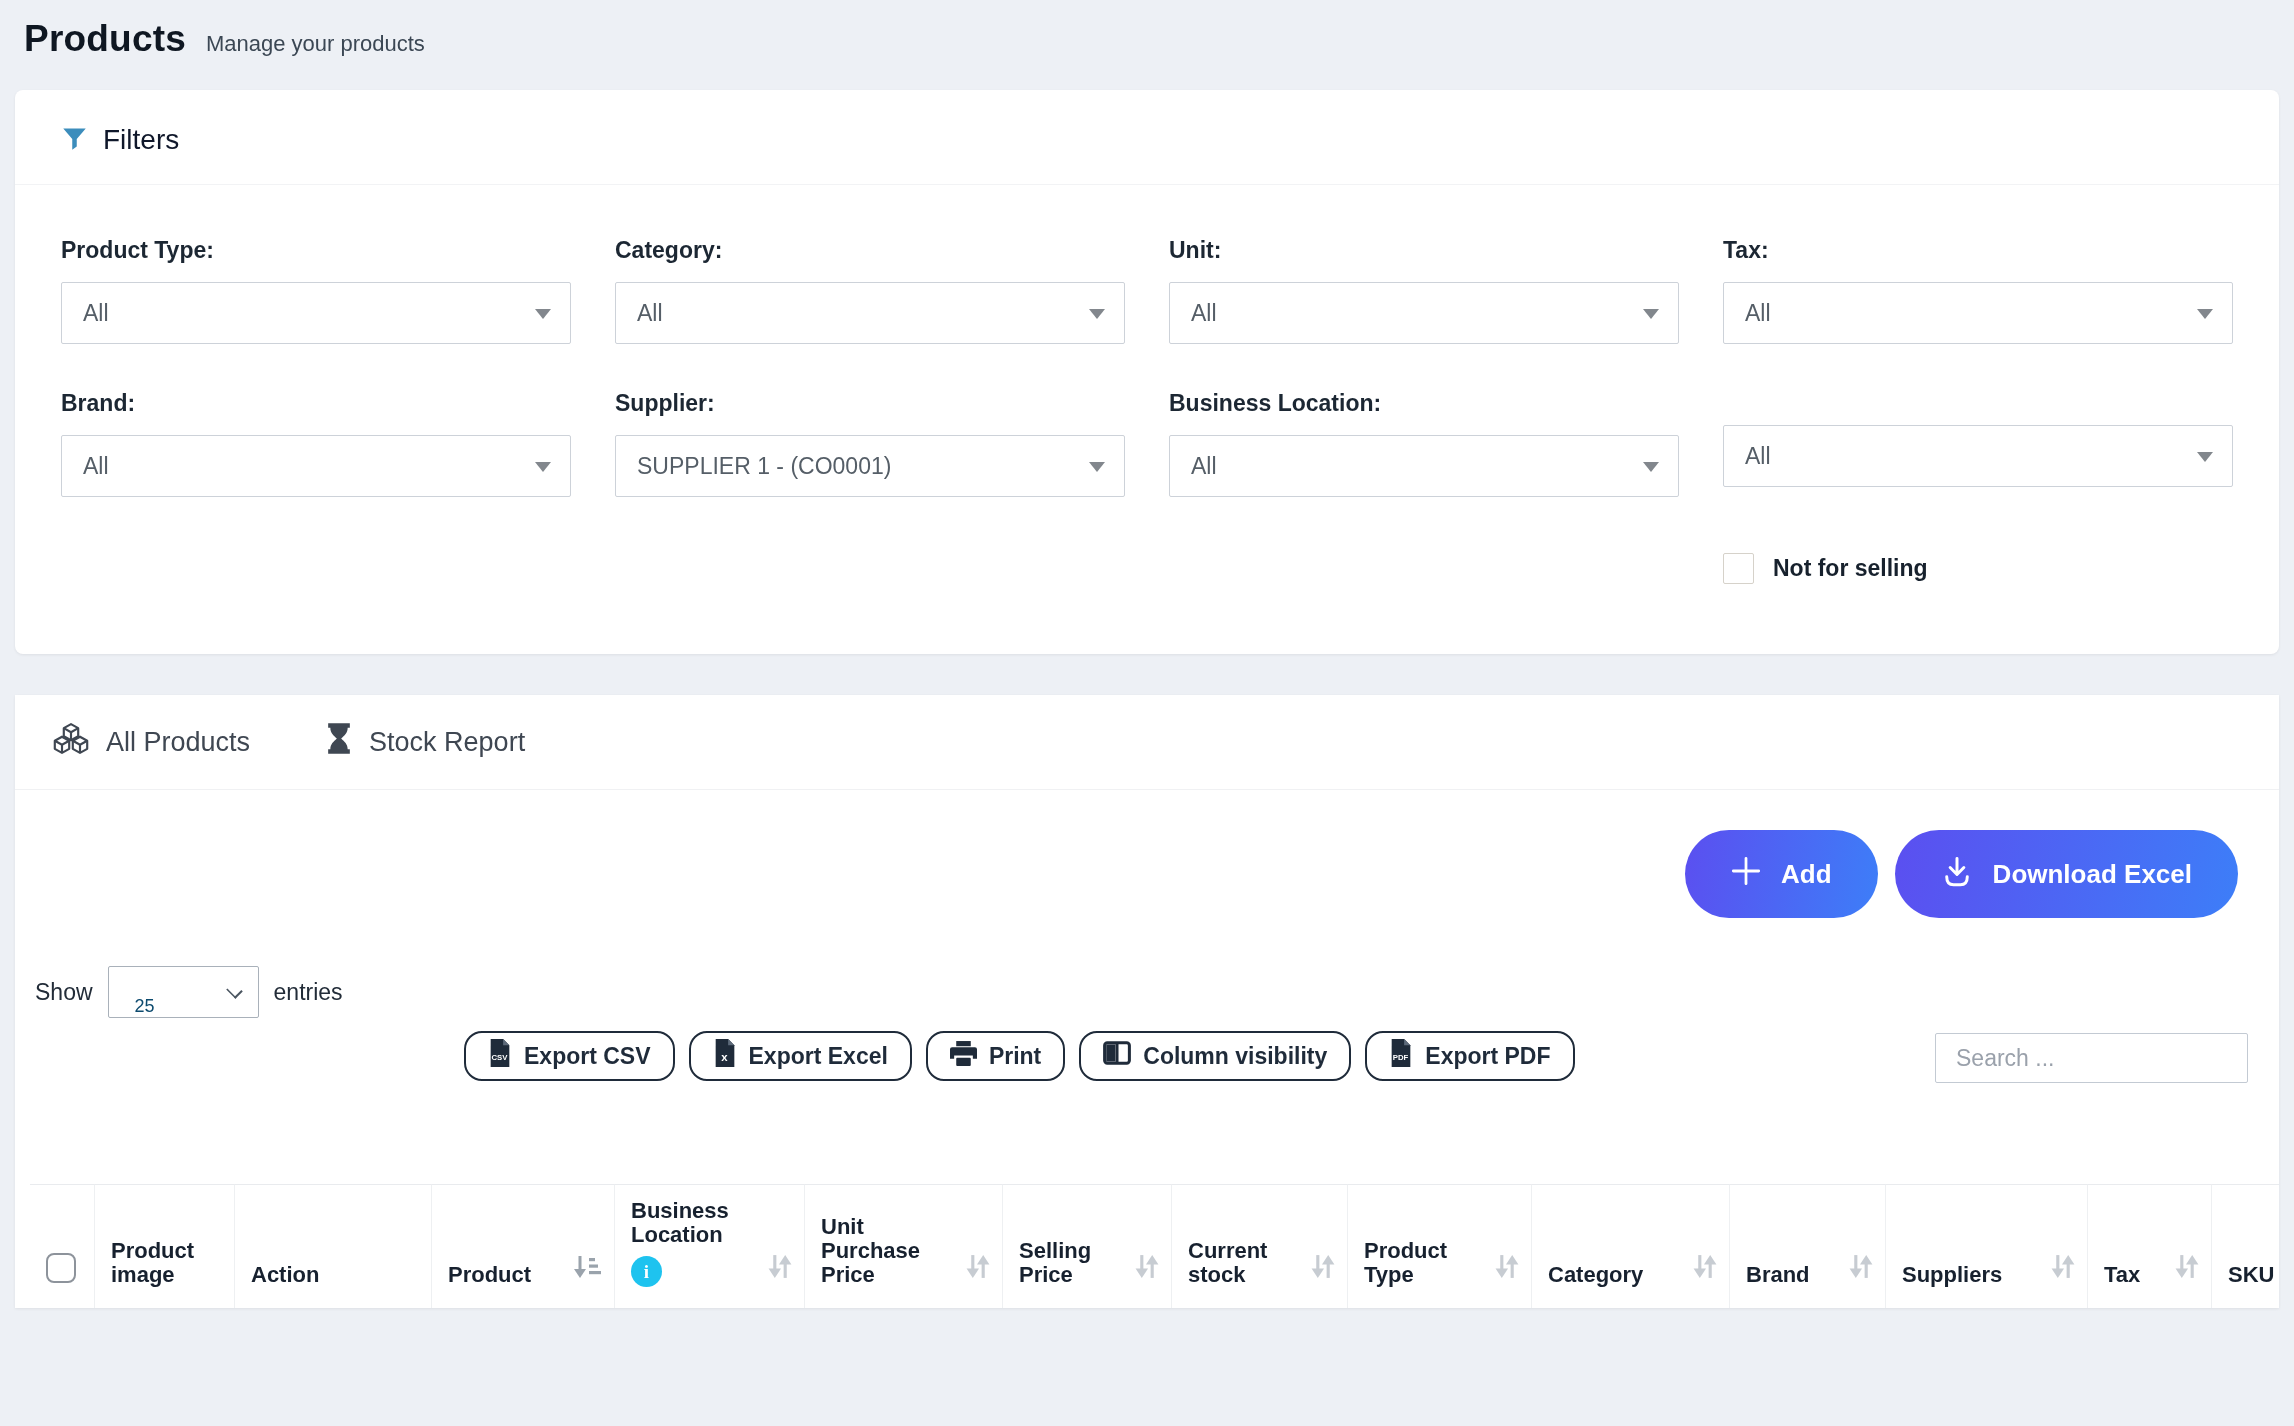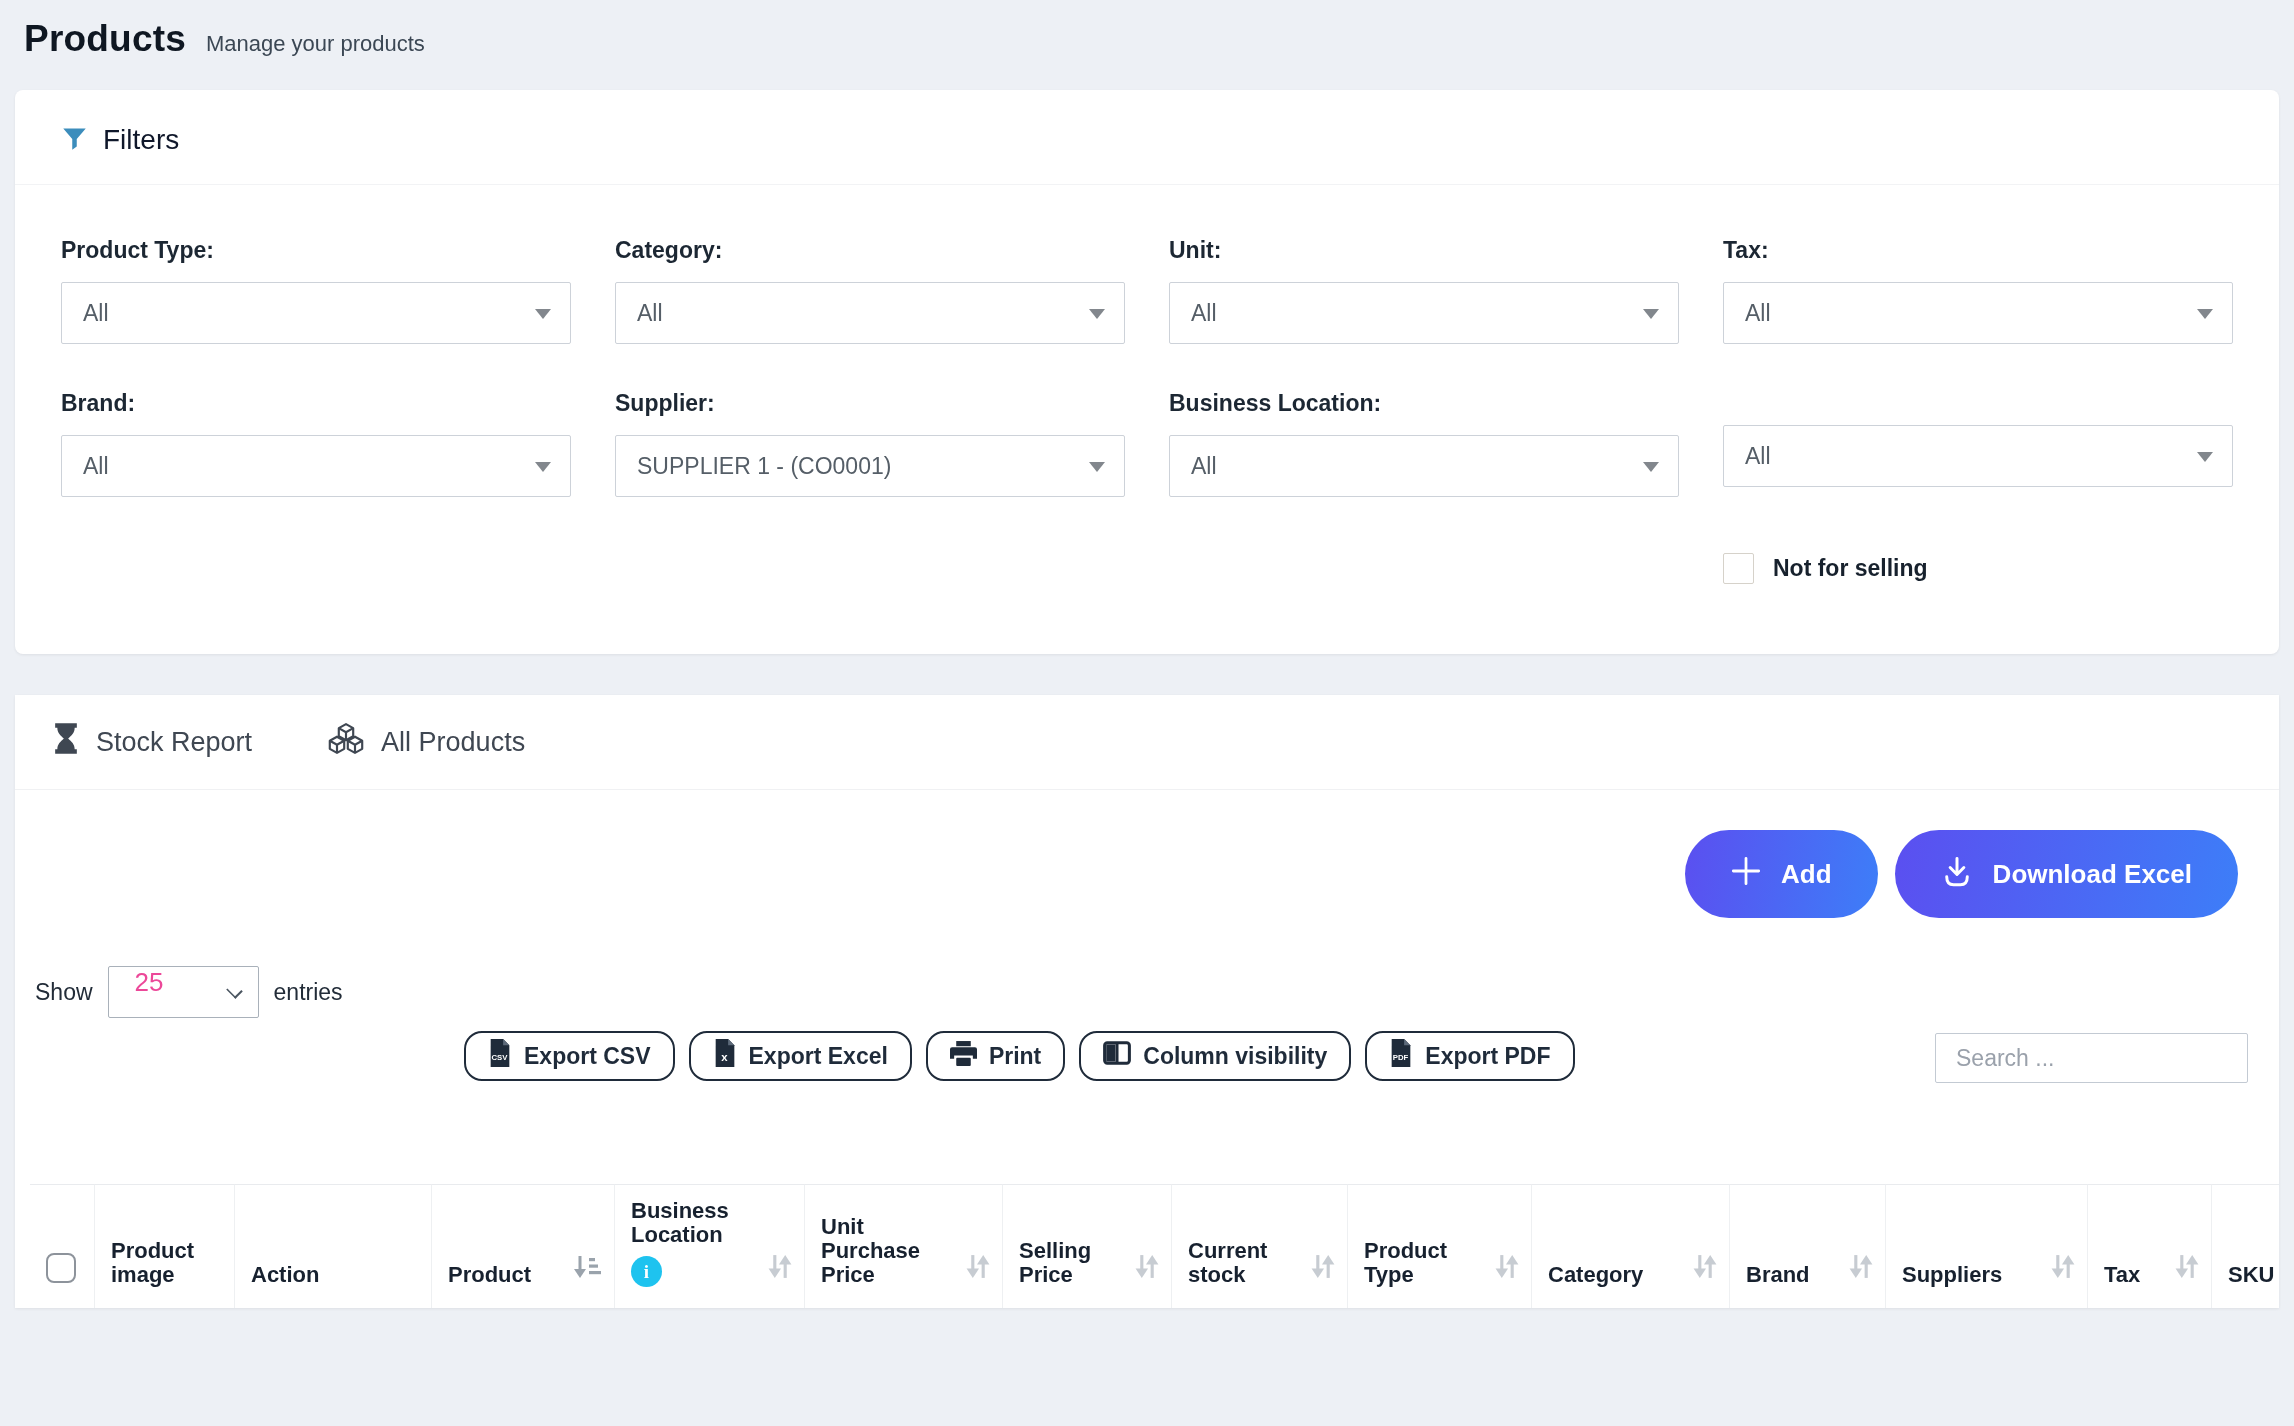--- a/index.html
+++ b/index.html
@@ -47,22 +47,22 @@
     border:none; border-radius:44px; cursor:pointer; color:#fff; font-size:26px; font-weight:bold;
     font-family:"Liberation Sans",sans-serif;
     background:linear-gradient(100deg,#5b4ff0 0%,#3d7ef8 100%); }
   .search-box { position:absolute; top:243px; right:31px; width:313px; height:50px;
     border:1px solid #c3cad3; border-radius:2px; font-size:23px; color:#3c434b;
     padding:16px 20px; font-family:"Liberation Sans",sans-serif; background:#fff; }
   .search-box::placeholder { color:#9aa1ab; }
   .show-row { position:absolute; top:176px; left:20px; display:flex; align-items:center; gap:15px; }
   .show-row .txt { font-size:23px; color:#222c38; }
   .show-select { position:relative; width:151px; height:52px; border:1px solid #a9b1ba;
-    border-radius:2px; display:flex; align-items:flex-start; padding:0 26px; font-size:26px;
-    color:#ec4899; cursor:pointer; background:#fff; }
+    border-radius:2px; display:flex; align-items:flex-end; padding:0 26px; font-size:18px;
+    color:#0c4a6e; cursor:pointer; background:#fff; }
   .show-select .chev { position:absolute; right:17px; top:17px; width:13px; height:13px;
     border-right:2px solid #4a5560; border-bottom:2px solid #4a5560; transform:rotate(45deg) scaleY(.8); }
   .export-group { position:absolute; top:241px; left:449px; display:flex; gap:14px; }
   .btn-export { display:flex; align-items:center; gap:12px; height:50px; padding:8px 22px;
     background:#fff; border:2px solid #1f2b3a; border-radius:18px; cursor:pointer;
     font-size:23px; font-weight:bold; color:#1f2b3a; font-family:"Liberation Sans",sans-serif; }
 
   
   .table-wrap { position:absolute; top:394px; left:15px; right:0; bottom:-200px; overflow:hidden; }
   table { border-collapse:separate; border-spacing:0; table-layout:fixed; width:2332px; }
@@ -158,40 +158,40 @@
           <span class="checkbox-lg"></span>
           <span class="check-label">Not for selling</span>
         </div>
       </div>
     </div>
   </div>
 </div>
 
 <div class="panel">
   <div class="tabs-nav">
-    <div class="tab">
-      <span class="icon">
-        <svg width="26" height="31" viewBox="0 0 24 28" fill="#3f4752">
-          <path d="M2 0h20v4h-2c0 5-3 7-6 10 3 3 6 5 6 10h2v4H2v-4h2c0-5 3-7 6-10C7 11 4 9 4 4H2V0z"></path>
-        </svg>
-      </span>
-      <span>Stock Report</span>
-    </div>
     <div class="tab active">
       <span class="icon">
         <svg width="36" height="33" viewBox="0 0 40 36" fill="none" stroke="#3f4752" stroke-width="2.4" stroke-linejoin="round">
           <path d="M20 2l8 4.5v9L20 20l-8-4.5v-9L20 2z"></path>
             <path d="M12 6.5l8 4.5 8-4.5M20 11v9"></path>
           <path d="M10 16l8 4.5v9L10 34l-8-4.5v-9L10 16z"></path>
             <path d="M2 20.5l8 4.5 8-4.5M10 25v9"></path>
           <path d="M30 16l8 4.5v9L30 34l-8-4.5v-9L30 16z"></path>
             <path d="M22 20.5l8 4.5 8-4.5M30 25v9"></path>
         </svg>
       </span>
       <span>All Products</span>
+    </div>
+    <div class="tab">
+      <span class="icon">
+        <svg width="26" height="31" viewBox="0 0 24 28" fill="#3f4752">
+          <path d="M2 0h20v4h-2c0 5-3 7-6 10 3 3 6 5 6 10h2v4H2v-4h2c0-5 3-7 6-10C7 11 4 9 4 4H2V0z"></path>
+        </svg>
+      </span>
+      <span>Stock Report</span>
     </div>
   </div>
 
   <div class="panel-content">
 
     <div class="add-group">
       <button class="btn-grad">
         <span class="icon">
           <svg width="30" height="30" viewBox="0 0 26 26" stroke="#fff" stroke-width="2.4" stroke-linecap="round">
               <path d="M13 2v22M2 13h22"></path>

